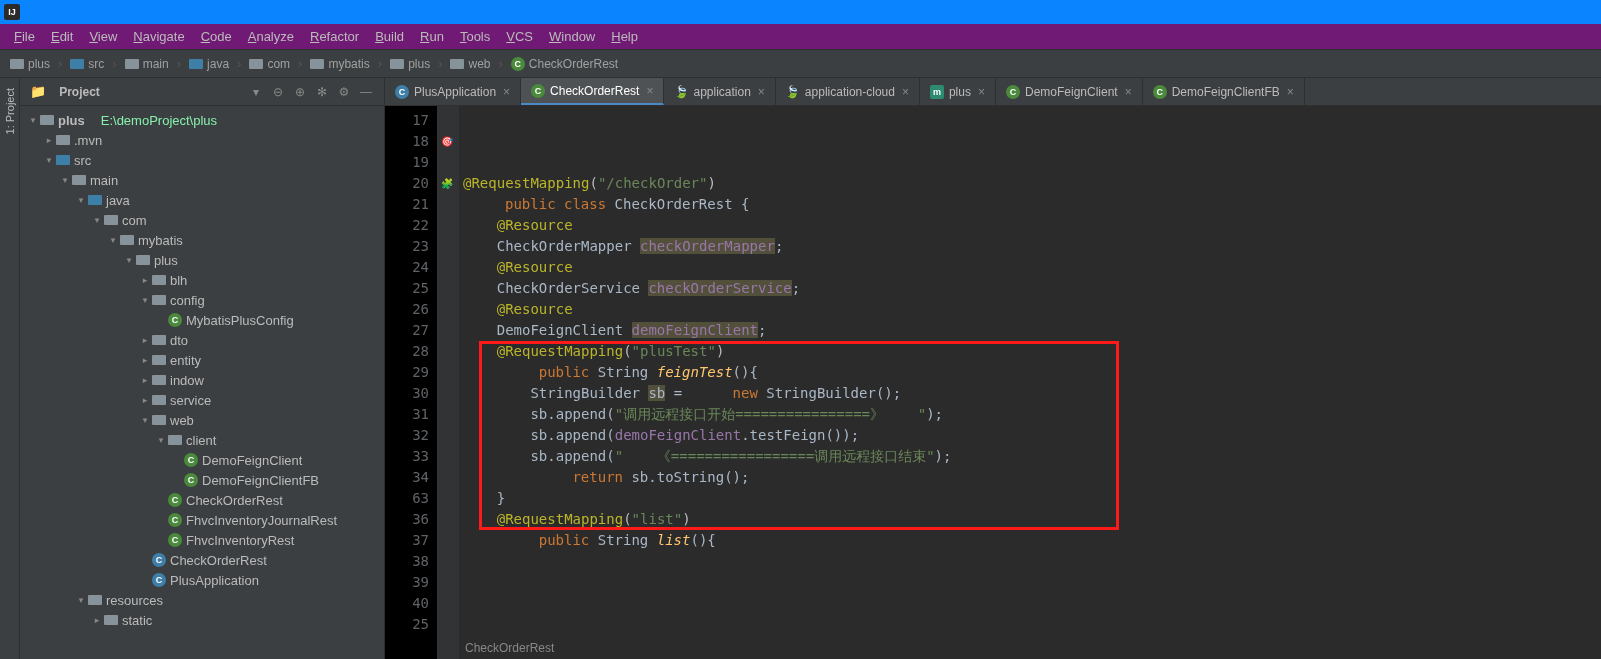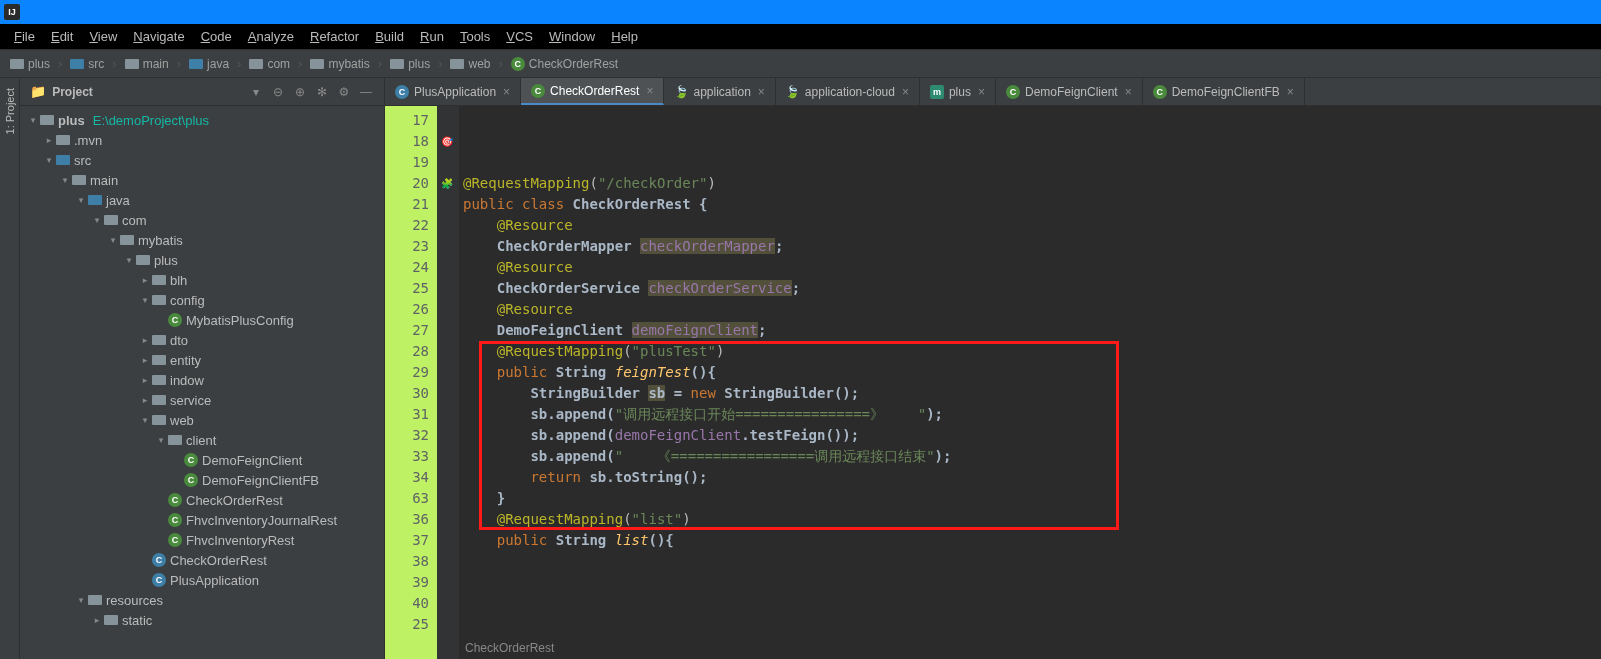--- a/index.html
+++ b/index.html
@@ -1,55 +1,55 @@
 <!DOCTYPE html>
 <html><head>
 <meta charset="utf-8">
 <style>
 * { margin: 0; padding: 0; box-sizing: border-box; }
 body { font-family: "Segoe UI", Arial, sans-serif; font-size: 13px; background: #3c3f41; color: #bbb; width: 1601px; height: 659px; overflow: hidden; }
 .title-bar { background: #0a84ff; color: #fff; height: 24px; display: flex; align-items: center; padding: 0 4px; font-size: 12px; }
 .title-bar .icon-box { width: 16px; height: 16px; background: #2b2b2b; color: #fff; font-size: 9px; font-weight: bold; display: inline-flex; align-items: center; justify-content: center; margin-right: 6px; border-radius: 2px; }
-.menu-bar { background: #000000; height: 26px; display: flex; align-items: center; padding: 0 6px; border-bottom: 1px solid #2d2f30; }
+.menu-bar { background: #701a75; height: 26px; display: flex; align-items: center; padding: 0 6px; border-bottom: 1px solid #2d2f30; }
 .menu-bar .menu-item { padding: 2px 8px; color: #bbb; cursor: pointer; }
 .menu-bar .menu-item u { text-decoration: underline; }
 .breadcrumb-bar { background: #3c3f41; height: 28px; display: flex; align-items: center; padding: 0 10px; border-bottom: 1px solid #2d2f30; gap: 6px; }
 .bc-item { display: flex; align-items: center; gap: 4px; color: #a0a0a0; font-size: 12px; cursor: pointer; }
 .bc-sep::after { content: "›"; color: #555; margin: 0 2px; }
 .folder-icon { width: 14px; height: 10px; background: #87939a; border-radius: 1px; display: inline-block; position: relative; }
 .folder-icon.src { background: #3e7fa8; }
 .class-icon { width: 14px; height: 14px; border-radius: 50%; background: #4a8a3d; color: #fff; font-size: 9px; font-weight: bold; display: inline-flex; align-items: center; justify-content: center; }
 .class-icon.blue { background: #3e7fa8; }
 .main-layout { display: flex; height: calc(659px - 24px - 26px - 28px); }
 .side-tab { width: 20px; background: #3c3f41; border-right: 1px solid #2d2f30; display: flex; flex-direction: column; align-items: center; padding-top: 10px; }
 .side-tab .side-label { writing-mode: vertical-rl; transform: rotate(180deg); font-size: 11px; color: #bbb; cursor: pointer; }
 .project-panel { width: 365px; background: #3c3f41; border-right: 1px solid #2d2f30; display: flex; flex-direction: column; }
 .project-header { height: 28px; display: flex; align-items: center; padding: 0 10px; border-bottom: 1px solid #2d2f30; gap: 6px; }
-.project-header .title { flex: 1; color: #bbb; font-weight: bold; font-size: 12px; }
+.project-header .title { flex: 1; color: #bbb; font-weight: bold; font-size: 12px; margin-left: 7px; }
 .tool-icon { width: 16px; height: 16px; color: #888; cursor: pointer; font-size: 12px; display: inline-flex; align-items: center; justify-content: center; }
 .tree { flex: 1; overflow: auto; padding: 4px 0; font-size: 13px; }
 .tree-row { display: flex; align-items: center; height: 20px; padding-left: 6px; cursor: pointer; white-space: nowrap; }
 .tw { display: inline-flex; align-items: center; justify-content: center; width: 14px; color: #888; font-size: 9px; }
 .tree-label { margin-left: 4px; color: #bbb; }
-.tree-label.hint { color: #14b8a6; margin-left: 8px; }
+.tree-label.hint { color: #86efac; margin-left: 16px; }
 .editor-area { flex: 1; background: #2b2b2b; display: flex; flex-direction: column; }
 .file-tabs { height: 28px; background: #3c3f41; display: flex; align-items: stretch; border-bottom: 1px solid #2d2f30; }
 .file-tab { display: flex; align-items: center; gap: 5px; padding: 0 10px; border-right: 1px solid #2d2f30; cursor: pointer; font-size: 12px; color: #bbb; }
 .file-tab.active { background: #4e5254; color: #fff; border-bottom: 2px solid #4a88c7; }
 .tab-close { color: #888; margin-left: 2px; }
 .code-container { flex: 1; display: flex; overflow: hidden; position: relative; }
-.gutter { width: 52px; background: #bef264; color: #606366; text-align: right; padding: 4px 8px 4px 4px; font-family: Consolas, Menlo, monospace; font-size: 14px; line-height: 21px; }
+.gutter { width: 52px; background: #000000; color: #606366; text-align: right; padding: 4px 8px 4px 4px; font-family: Consolas, Menlo, monospace; font-size: 14px; line-height: 21px; }
 .gutter-icons { width: 22px; background: #313335; padding: 4px 2px; font-size: 10px; line-height: 21px; text-align: center; color: #888; }
 .code-lines { flex: 1; padding: 4px 0; font-family: Consolas, Menlo, monospace; font-size: 14px; line-height: 21px; white-space: pre; position: relative; }
 .code-line { padding-left: 4px; }
 .highlight-box { position: absolute; border: 3px solid #ff1a1a; left: 20px; width: 640px; pointer-events: none; }
 .k-annotation { color: #bbb529; }
-.k-keyword { color: #cc7832; }
+.k-keyword { color: #cc7832; margin-left: 42px; }
 .k-string { color: #6a8759; }
-.k-class { color: #a9b7c6; font-weight: bold; }
+.k-class { color: #a9b7c6; }
 .k-field { color: #9876aa; }
 .k-method { color: #ffc66d; font-style: italic; }
 .k-warn { background: #52503a; }
 .breadcrumb-bottom { position: absolute; bottom: 0; left: 74px; height: 20px; color: #888; font-size: 12px; padding: 2px 6px; background: #2b2b2b; }
 .m-icon { width: 14px; height: 14px; border-radius: 2px; background: #2d8c6f; color:#fff; font-size:9px; font-weight:bold; display:inline-flex; align-items:center; justify-content:center; }
 .app-icon { width: 14px; height: 14px; display:inline-flex; align-items:center; justify-content:center; color:#558d6e; }
 </style>
 </head>
 <body>
 

